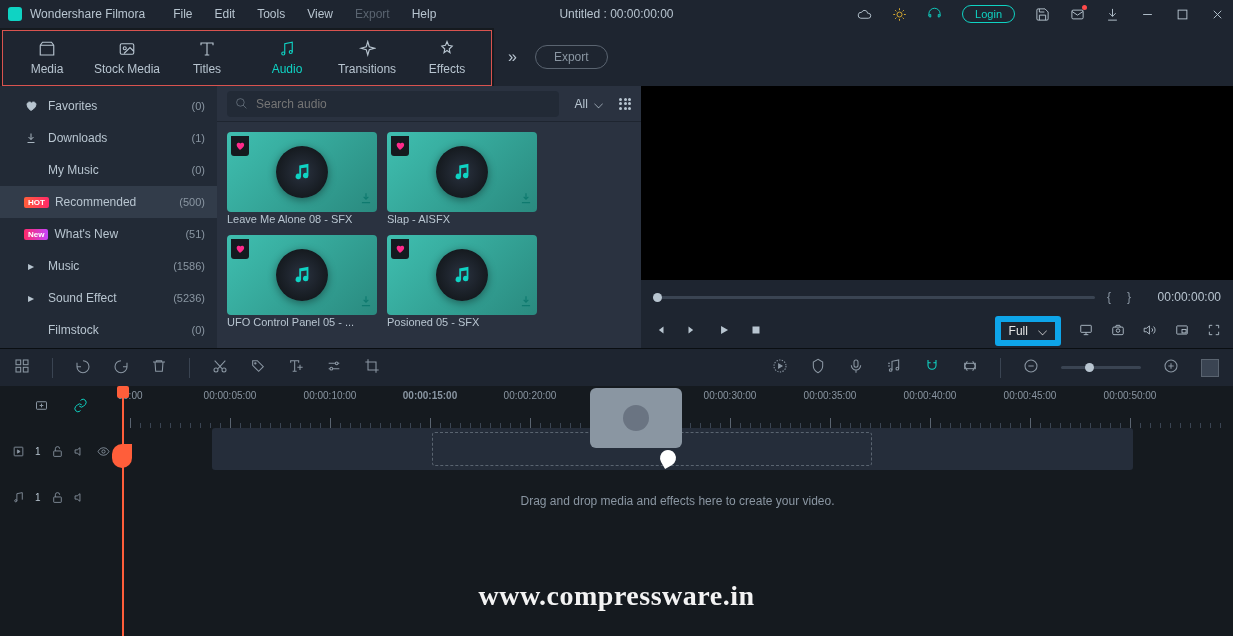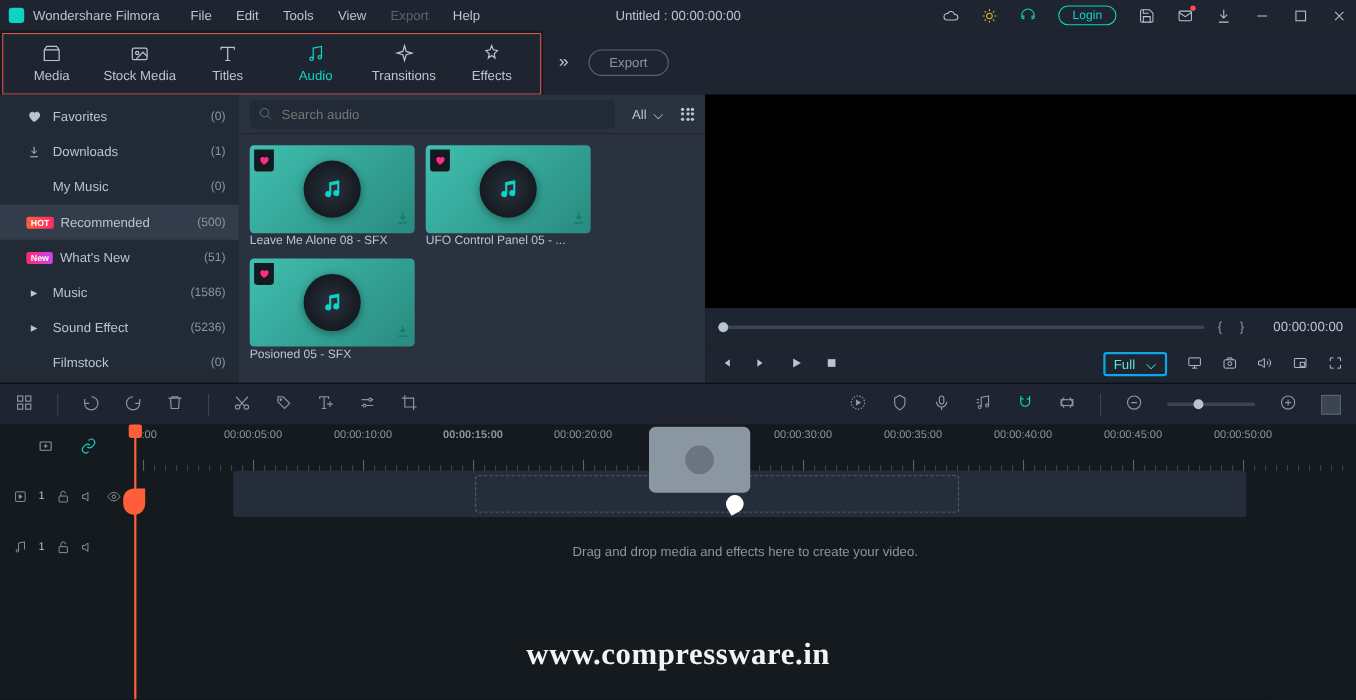--- a/index.html
+++ b/index.html
@@ -64,21 +64,21 @@
 .preview{flex:1;background:#151a1f;display:flex;flex-direction:column}
 .video-area{flex:1;background:#000}
 .scrub-row{height:34px;display:flex;align-items:center;padding:0 12px;gap:12px;background:#1e2530}
 .scrub-track{flex:1;height:3px;background:#3a4452;border-radius:2px;position:relative}
 .scrub-track::before{content:'';position:absolute;left:0;top:-3px;width:9px;height:9px;background:#b8c5d0;border-radius:50%}
 .braces{color:#8a96a2;display:flex;gap:16px}
 .tc{color:#b8c5d0;font-size:12px;min-width:78px;text-align:right}
 .ctrl-row{height:34px;display:flex;align-items:center;padding:0 12px;gap:18px;background:#1e2530}
 .ctrl-row .spacer{flex:1}
 .ctrl-row svg{width:14px;height:14px;fill:#b8c5d0}
-.full-dd{display:flex;align-items:center;gap:10px;color:#5eead4;border:2px solid #0ea5e9;padding:2px 8px;border-radius:3px}
+.full-dd{display:flex;align-items:center;gap:10px;color:#e5e5e5;border:6px solid #0ea5e9;padding:2px 8px;border-radius:3px}
 .ctrl-row .oico svg{fill:none;stroke:#b8c5d0;stroke-width:1.5}
 
 .toolbar{height:38px;background:#1e2530;display:flex;align-items:center;padding:0 14px;gap:22px;border-top:1px solid #0a0e12}
 .toolbar .sep{width:1px;height:20px;background:#3a4452}
 .toolbar svg{width:16px;height:16px;stroke:#8a96a2;fill:none;stroke-width:1.6}
 .toolbar .tspacer{flex:1}
 .toolbar .active-ico svg{stroke:#0fd3c3}
 .zoom-track{width:80px;height:3px;background:#3a4452;border-radius:2px;position:relative}
 .zoom-track::after{content:'';position:absolute;left:30%;top:-3px;width:9px;height:9px;background:#b8c5d0;border-radius:50%}
 .square-toggle{width:18px;height:18px;border:1px solid #5a6470;background:#3a4452}
@@ -321,20 +321,38 @@
             <div class="disc">
               <svg viewBox="0 0 24 24">
                 <path d="M9 18V5l10-2v13a3 3 0 11-2-3V7L11 8v9a3 3 0 11-2-3z"></path>
               </svg>
             </div>
             <div class="dl-ico"><svg viewBox="0 0 24 24">
                 <path d="M12 4v10M8 10l4 4 4-4M5 20h14"></path>
               </svg></div>
           </div>
           <div class="card-title">Leave Me Alone 08 - SFX</div>
+        </div>
+        <div class="card">
+          <div class="thumb">
+            <div class="heart-tag">
+              <svg viewBox="0 0 24 24">
+                <path d="M12 21s-8-5-8-12a5 5 0 019-3 5 5 0 019 3c0 7-10 12-10 12z"></path>
+              </svg>
+            </div>
+            <div class="disc">
+              <svg viewBox="0 0 24 24">
+                <path d="M9 18V5l10-2v13a3 3 0 11-2-3V7L11 8v9a3 3 0 11-2-3z"></path>
+              </svg>
+            </div>
+            <div class="dl-ico"><svg viewBox="0 0 24 24">
+                <path d="M12 4v10M8 10l4 4 4-4M5 20h14"></path>
+              </svg></div>
+          </div>
+          <div class="card-title">Slap - AISFX</div>
         </div>
         <div class="card">
           <div class="thumb">
             <div class="heart-tag">
               <svg viewBox="0 0 24 24">
                 <path d="M12 21s-8-5-8-12a5 5 0 019-3 5 5 0 019 3c0 7-10 12-10 12z"></path>
               </svg>
             </div>
             <div class="disc">
               <svg viewBox="0 0 24 24">

